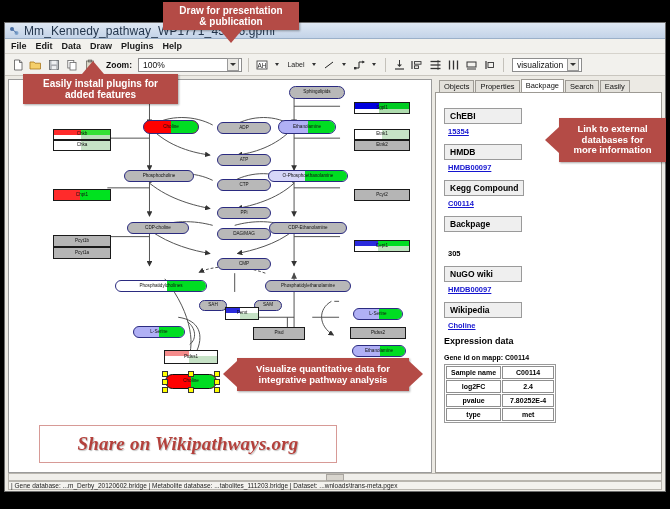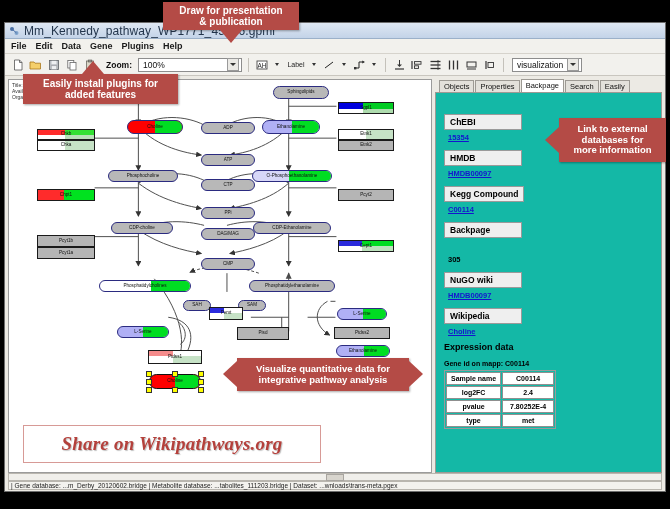--- a/index.html
+++ b/index.html
@@ -32,31 +32,31 @@
   .combo .arw{width:10px;height:11px;background:#ebeae6;border:1px solid #9a9a9a;display:flex;
               align-items:center;justify-content:center;}
   .caret{width:0;height:0;border-left:3px solid transparent;border-right:3px solid transparent;border-top:3px solid #333;}
   .mini-caret{width:0;height:0;border-left:2.5px solid transparent;border-right:2.5px solid transparent;border-top:3px solid #333;}
   .lblbtn{font-size:7px;color:#222;}
 
   
   .body{position:absolute;left:0;top:54px;right:0;bottom:18px;display:flex;}
   .canvaswrap{position:relative;width:424px;background:#fff;border:1px solid #9b9b9b;margin:2px 0 0 3px;
               box-sizing:border-box;overflow:hidden;}
-  .canvas{position:absolute;inset:0;background:#fff;}
+  .canvas{position:absolute;inset:0;background:#fff;margin-left:16px;}
   .meta{position:absolute;left:3px;top:2px;font-size:5px;line-height:6px;color:#333;}
 
   
   .rightpanel{flex:1;margin:2px 3px 0 3px;display:flex;flex-direction:column;min-width:0;}
   .tabs{display:flex;align-items:flex-end;height:13px;gap:1px;padding-left:4px;}
   .tab{font-size:7.5px;padding:1px 4px 1px;background:#e3e1db;border:1px solid #9d9a94;border-bottom:none;
        color:#111;white-space:nowrap;line-height:9px;}
   .tab.sel{background:#fff;font-weight:normal;padding-bottom:2px;}
-  .panelbox{flex:1;background:#14b8a6;border:1px solid #9d9a94;overflow:hidden;position:relative;
-            padding:18px 8px;box-sizing:border-box;}
+  .panelbox{flex:1;background:#ffffff;border:1px solid #9d9a94;overflow:hidden;position:relative;
+            padding:12px 8px;box-sizing:border-box;}
   .dbsec{margin-bottom:5px;}
   .dbhdr{display:inline-block;min-width:78px;background:#efefef;border:1px solid #9a9a9a;
          font-size:8.5px;font-weight:bold;color:#000;padding:2px 5px;box-sizing:border-box;}
   .dblink{font-size:7.5px;color:#1414cf;text-decoration:underline;margin:3px 0 0 4px;display:block;font-weight:bold;}
   .dbplain{font-size:7.5px;color:#000;margin:17px 0 0 4px;display:block;font-weight:bold;}
   .exprhdr{font-size:9px;font-weight:bold;color:#000;margin:6px 0 8px 0;}
   .genemap{font-size:7px;font-weight:bold;color:#000;margin-bottom:3px;}
   table.expr{border-collapse:separate;border-spacing:1px;border:1px solid #9a9a9a;}
   table.expr td{border:1px solid #8f8f8f;font-size:7px;font-weight:bold;text-align:center;
                 padding:2px 4px;color:#000;background:#fff;min-width:42px;}
@@ -113,21 +113,21 @@
           <line x1="3" y1="3" x2="7.5" y2="7" stroke="#4a6fa5" stroke-width="1"></line>
         </svg>
       </span>
       <span class="tb-text">Mm_Kennedy_pathway_WP1771_45176.gpml</span>
     </div>
 
     <div class="menubar">
       <span>File</span>
       <span>Edit</span>
       <span>Data</span>
-      <span>Gene</span>
+      <span>Draw</span>
       <span>Plugins</span>
       <span>Help</span>
     </div>
 
     <div class="toolbar">
       <span class="tbtn">
         <svg width="12" height="12" viewBox="0 0 12 12">
             <path d="M2.5 1h5l2.5 2.5V11h-7.5z" fill="#fff" stroke="#555" stroke-width=".8"></path>
             <path d="M7.5 1v2.5H10" fill="none" stroke="#555" stroke-width=".8"></path>
           </svg>

